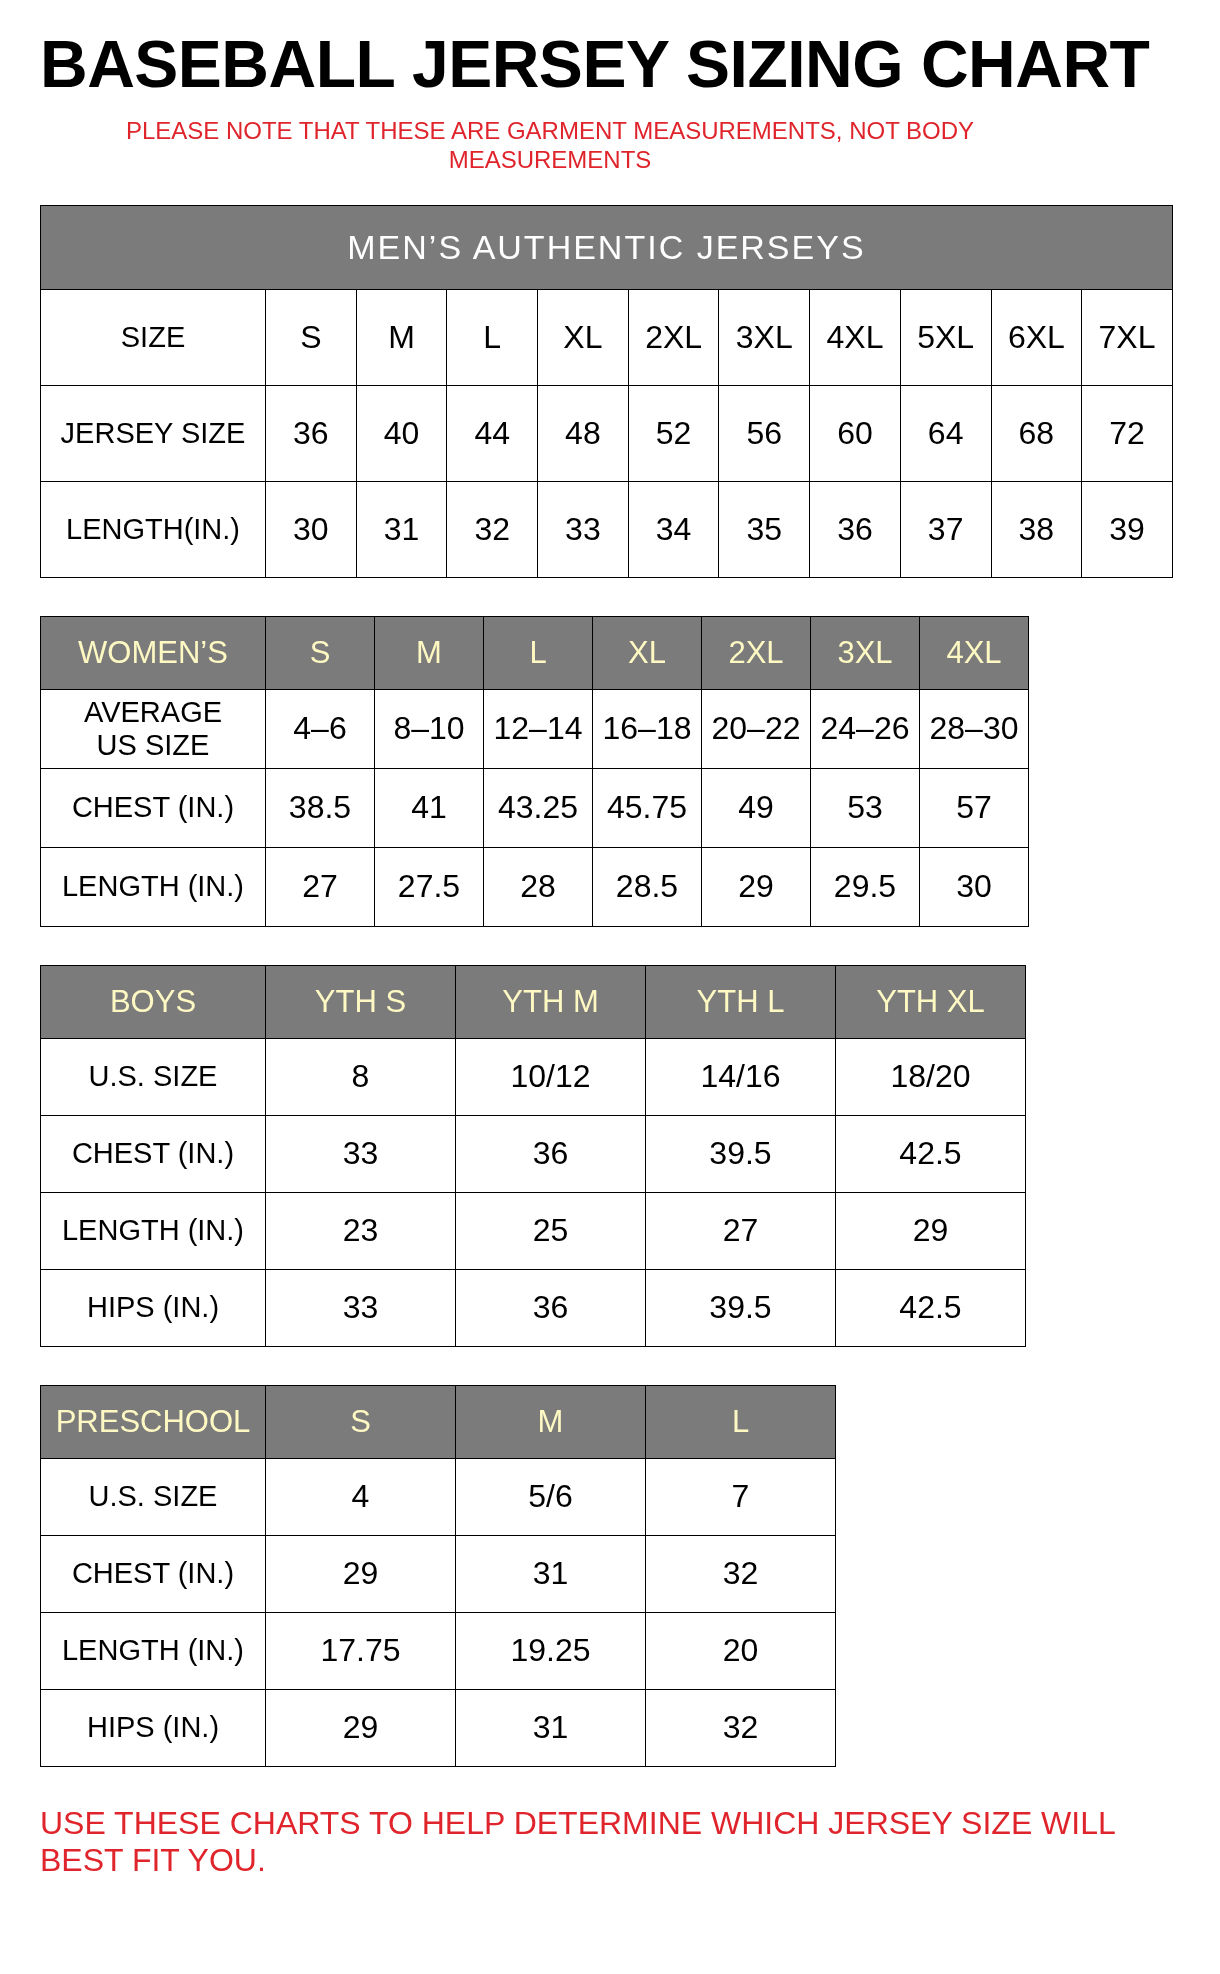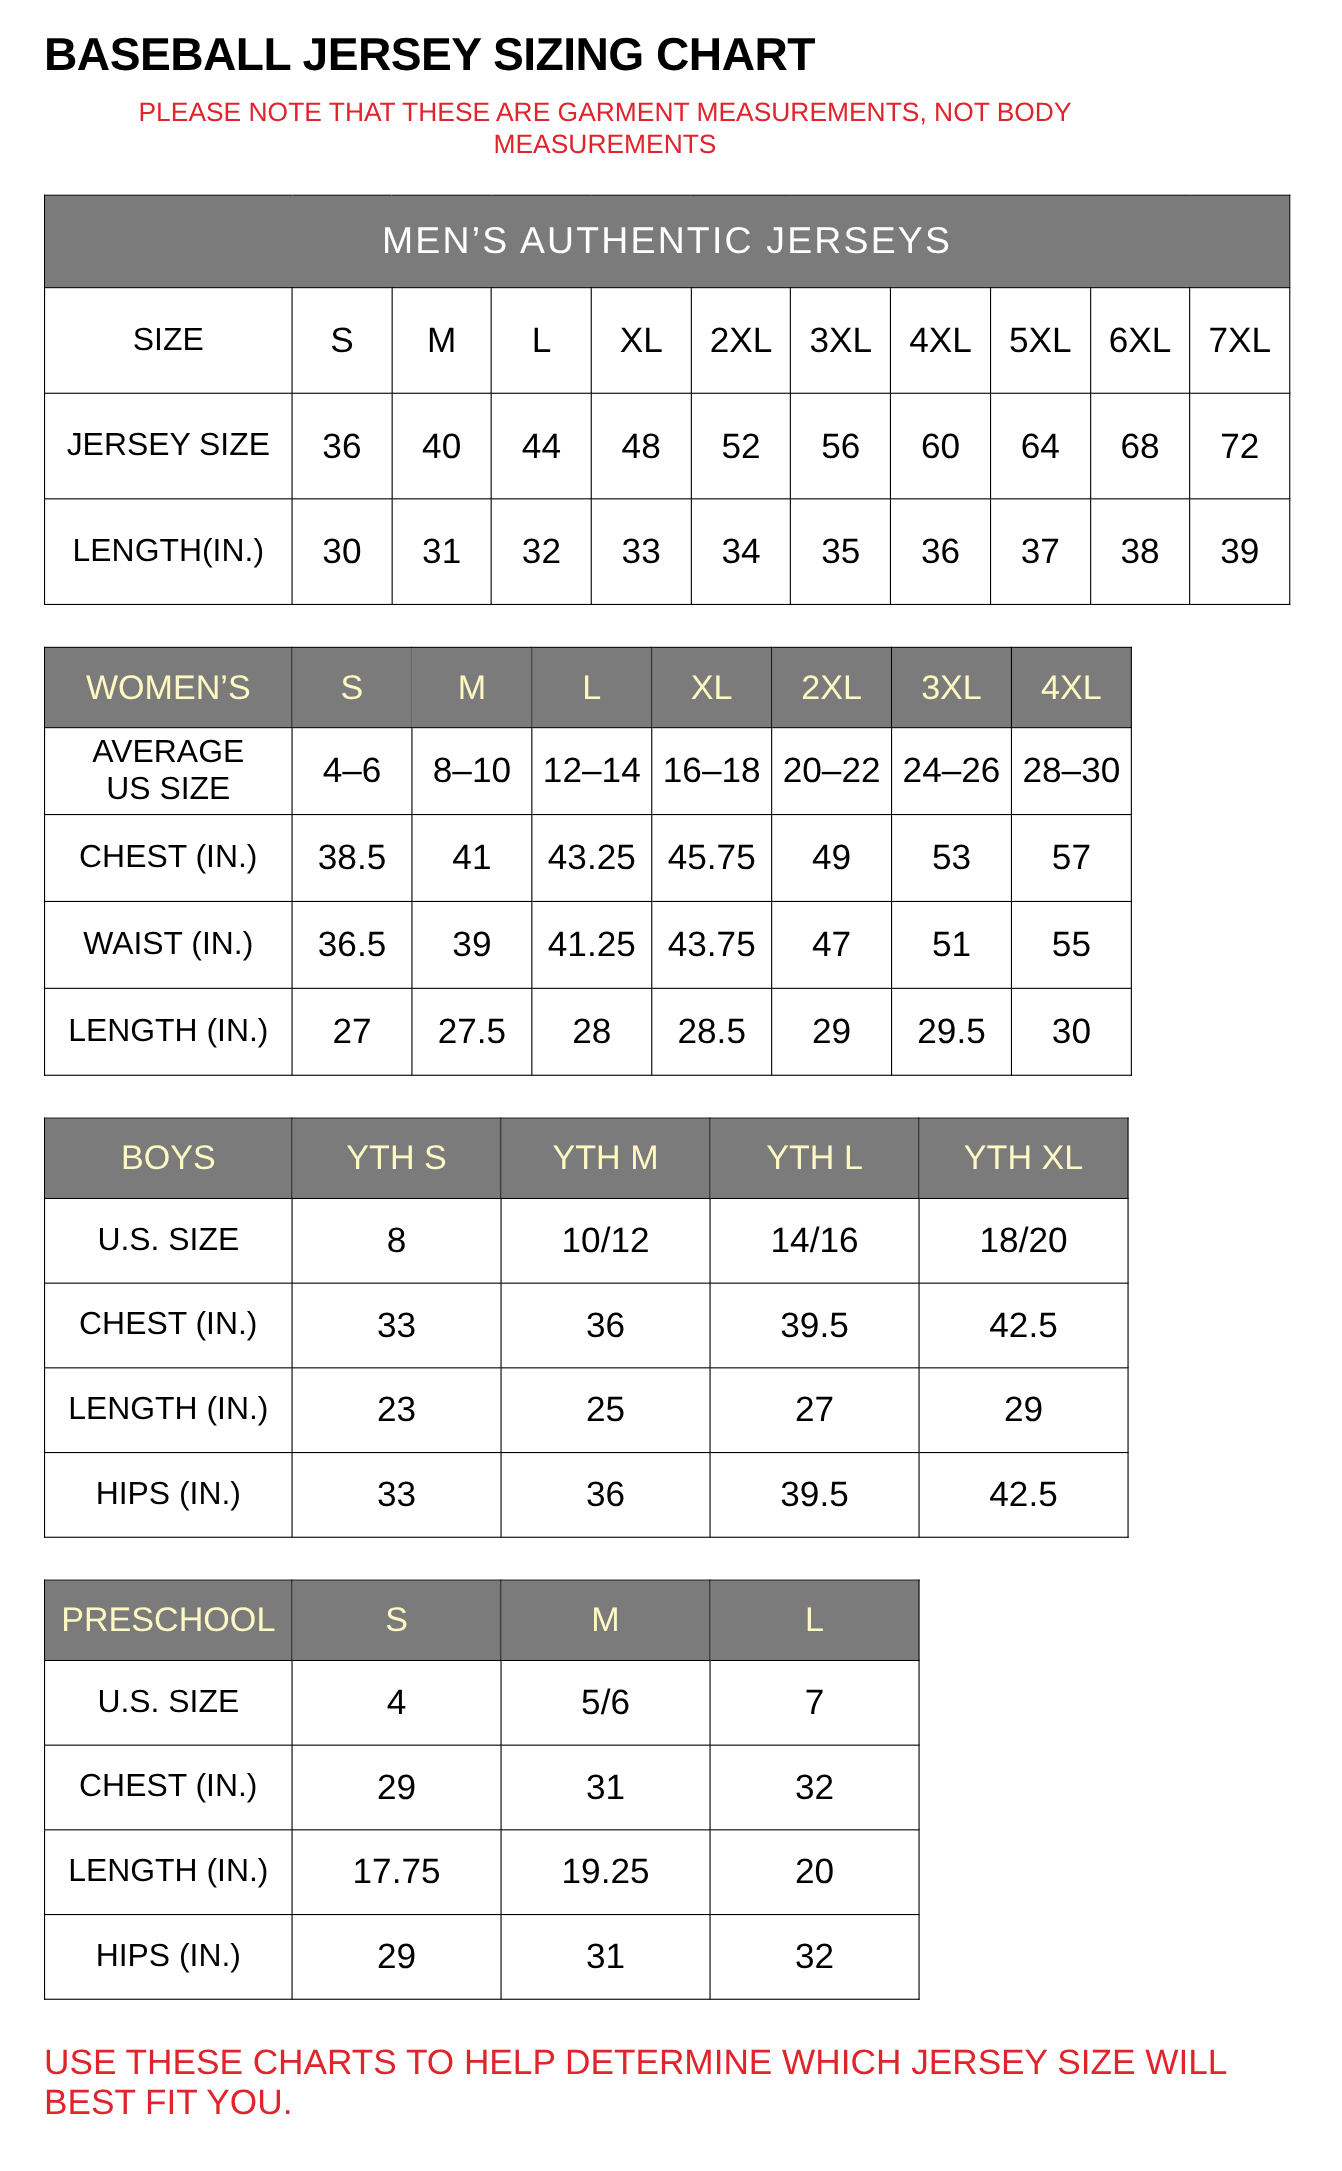--- a/index.html
+++ b/index.html
@@ -9,21 +9,21 @@
     color: #000;
     -webkit-font-smoothing: antialiased;
   }
   .page {
     width: 1220px;
     min-height: 1974px;
     padding: 18px 40px 12px 40px;
     background: #fff;
   }
   .title {
-    font-size: 42px;
+    font-size: 66px;
     font-weight: 800;
     letter-spacing: -0.5px;
     margin: 8px 0 14px 0;
     color: #000;
   }
   .note {
     color: var(--red, #e0242c);
     font-size: 24px;
     line-height: 1.22;
     max-width: 1020px;
@@ -169,30 +169,20 @@
           <td class="lbl">CHEST (IN.)</td>
           <td>38.5</td>
           <td>41</td>
           <td>43.25</td>
           <td>45.75</td>
           <td>49</td>
           <td>53</td>
           <td>57</td>
         </tr>
         <tr>
-          <td class="lbl">WAIST (IN.)</td>
-          <td>36.5</td>
-          <td>39</td>
-          <td>41.25</td>
-          <td>43.75</td>
-          <td>47</td>
-          <td>51</td>
-          <td>55</td>
-        </tr>
-        <tr>
           <td class="lbl">LENGTH (IN.)</td>
           <td>27</td>
           <td>27.5</td>
           <td>28</td>
           <td>28.5</td>
           <td>29</td>
           <td>29.5</td>
           <td>30</td>
         </tr>
       </tbody>

